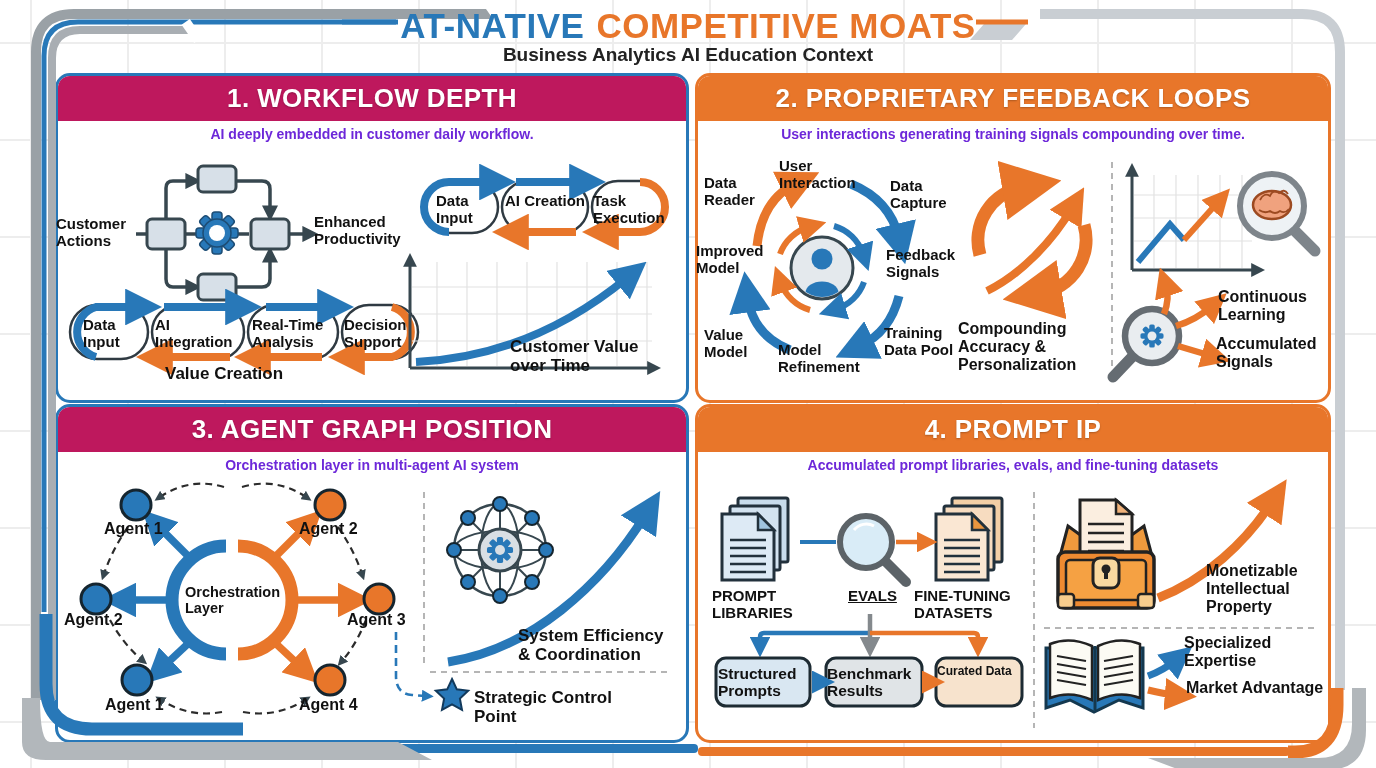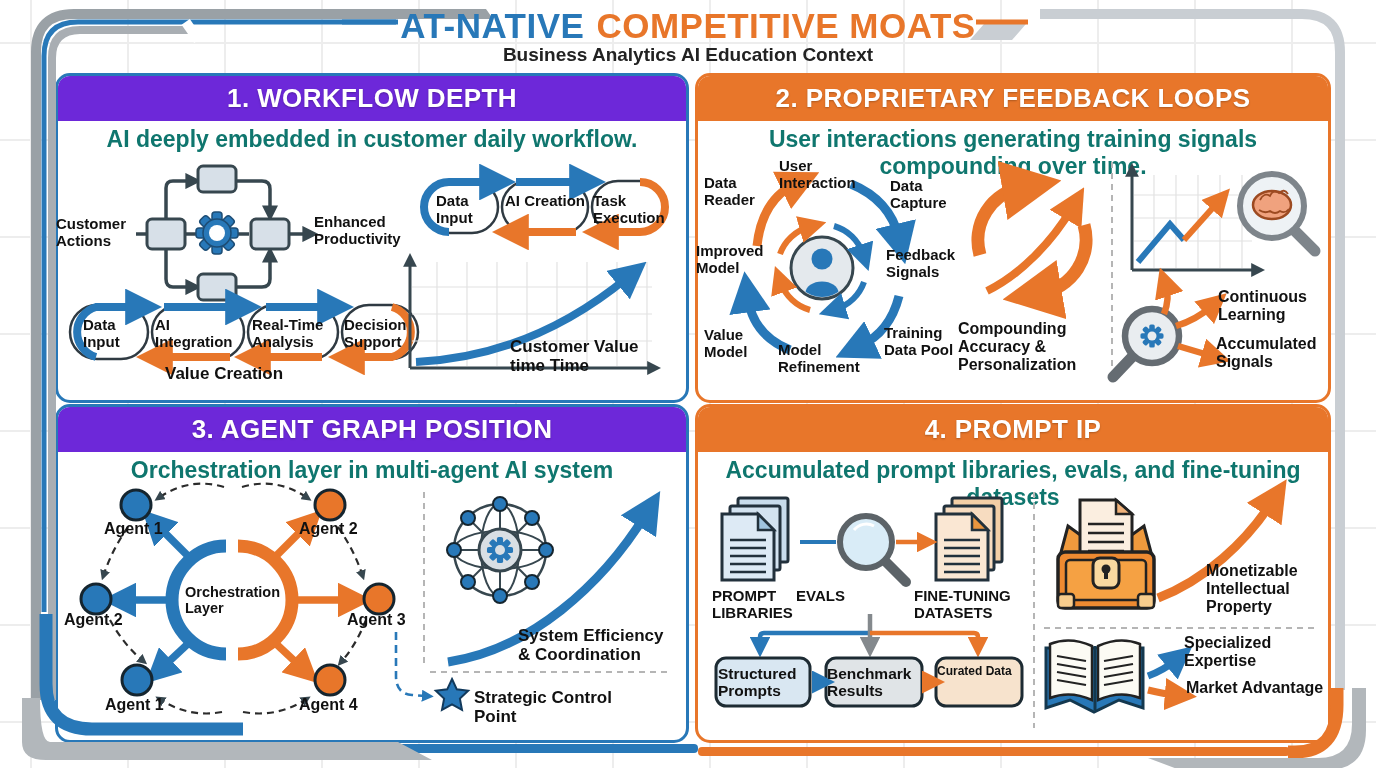--- a/index.html
+++ b/index.html
@@ -11,23 +11,23 @@
       linear-gradient(90deg,#ededed 1.5px, transparent 1.5px);
     background-size:97px 97px;background-position:30px 42px;
     font-family:"Liberation Sans","DejaVu Sans",sans-serif;
   }
   .panel{position:absolute;background:#fff;border-radius:15px;overflow:hidden;z-index:1;}
   .panel.blue{border:3px solid #2878b8;}
   .panel.orange{border:3px solid #e8762a;}
   .panel-header{height:45px;display:flex;align-items:center;justify-content:center;
     color:#fff;font-size:26px;font-weight:bold;letter-spacing:.4px;
     text-shadow:0 1px 2px rgba(0,0,0,.25);}
-  .panel.blue .panel-header{background:#6d28d9;}
+  .panel.blue .panel-header{background:#be185d;}
   .panel.orange .panel-header{background:#e8762a;}
-  .panel-sub{margin-top:5px;text-align:center;font-size:23px;font-weight:600;color:#0f766e;}
+  .panel-sub{margin-top:5px;text-align:center;font-size:14px;font-weight:600;color:#6d28d9;}
   #gfx{position:absolute;left:0;top:0;z-index:2;pointer-events:none;}
   .lbl{position:absolute;z-index:3;font-weight:bold;color:#111;
     font-size:15px;line-height:1.12;text-align:left;}
   .lbl-m{font-size:16px;}
   .lbl-l{font-size:17px;}
   .left{text-align:left;}
   #title-row{position:absolute;left:0;right:0;top:6px;z-index:3;
     display:flex;justify-content:center;align-items:baseline;gap:12px;}
   #title-row .t1{color:#2878b8;font-size:35px;font-weight:800;letter-spacing:.5px;}
   #title-row .t2{color:#e8762a;font-size:35px;font-weight:800;letter-spacing:.5px;}
@@ -370,21 +370,21 @@
   <div class="lbl" style="left:56px;top:216px;width:84px;">Customer Actions</div>
   <div class="lbl" style="left:314px;top:214px;width:96px;">Enhanced Productivity</div>
   <div class="lbl" style="left:83px;top:317px;width:52px;">Data Input</div>
   <div class="lbl" style="left:155px;top:317px;width:86px;">AI Integration</div>
   <div class="lbl" style="left:252px;top:317px;width:82px;">Real-Time Analysis</div>
   <div class="lbl" style="left:344px;top:317px;width:72px;">Decision Support</div>
   <div class="lbl lbl-l" style="left:165px;top:364px;width:135px;">Value Creation</div>
   <div class="lbl" style="left:436px;top:193px;width:50px;">Data Input</div>
   <div class="lbl" style="left:505px;top:193px;width:80px;">AI Creation</div>
   <div class="lbl" style="left:593px;top:193px;width:72px;">Task Execution</div>
-  <div class="lbl lbl-l" style="left:510px;top:337px;width:150px;">Customer Value time Time</div>
+  <div class="lbl lbl-l" style="left:510px;top:337px;width:150px;">Customer Value over Time</div>
 
   <div class="lbl" style="left:779px;top:158px;width:88px;">User Interaction</div>
   <div class="lbl" style="left:890px;top:178px;width:66px;">Data Capture</div>
   <div class="lbl" style="left:886px;top:247px;width:84px;">Feedback Signals</div>
   <div class="lbl" style="left:884px;top:325px;width:86px;">Training Data Pool</div>
   <div class="lbl" style="left:778px;top:342px;width:92px;">Model Refinement</div>
   <div class="lbl" style="left:704px;top:327px;width:64px;">Value Model</div>
   <div class="lbl" style="left:696px;top:243px;width:82px;">Improved Model</div>
   <div class="lbl" style="left:704px;top:175px;width:64px;">Data Reader</div>
   <div class="lbl lbl-m" style="left:958px;top:320px;width:148px;">Compounding Accuracy &amp; Personalization</div>
@@ -395,21 +395,21 @@
   <div class="lbl lbl-m" style="left:104px;top:520px;width:64px;">Agent 1</div>
   <div class="lbl lbl-m" style="left:299px;top:520px;width:64px;">Agent 2</div>
   <div class="lbl lbl-m" style="left:64px;top:611px;width:64px;">Agent 2</div>
   <div class="lbl lbl-m" style="left:347px;top:611px;width:64px;">Agent 3</div>
   <div class="lbl lbl-m" style="left:105px;top:696px;width:64px;">Agent 1</div>
   <div class="lbl lbl-m" style="left:299px;top:696px;width:64px;">Agent 4</div>
   <div class="lbl lbl-l" style="left:518px;top:626px;width:150px;">System Efficiency &amp; Coordination</div>
   <div class="lbl lbl-l left" style="left:474px;top:688px;width:185px;">Strategic Control Point</div>
 
   <div class="lbl" style="left:712px;top:588px;width:100px;">PROMPT LIBRARIES</div>
-  <div class="lbl" style="left:796px;top:588px;width:62px;">EVALS</div>
+  <div class="lbl" style="left:848px;top:588px;width:62px;text-decoration:underline;">EVALS</div>
   <div class="lbl" style="left:914px;top:588px;width:120px;">FINE-TUNING DATASETS</div>
   <div class="lbl" style="left:718px;top:665px;width:90px;font-size:15.5px;">Structured Prompts</div>
   <div class="lbl" style="left:827px;top:665px;width:94px;font-size:15.5px;">Benchmark Results</div>
   <div class="lbl" style="left:937px;top:665px;width:84px;font-size:12px;">Curated Data</div>
   <div class="lbl lbl-m" style="left:1206px;top:562px;width:120px;">Monetizable Intellectual Property</div>
   <div class="lbl lbl-m left" style="left:1184px;top:634px;width:110px;">Specialized Expertise</div>
   <div class="lbl lbl-m left" style="left:1186px;top:679px;width:145px;">Market Advantage</div>
 
 </div>
 

